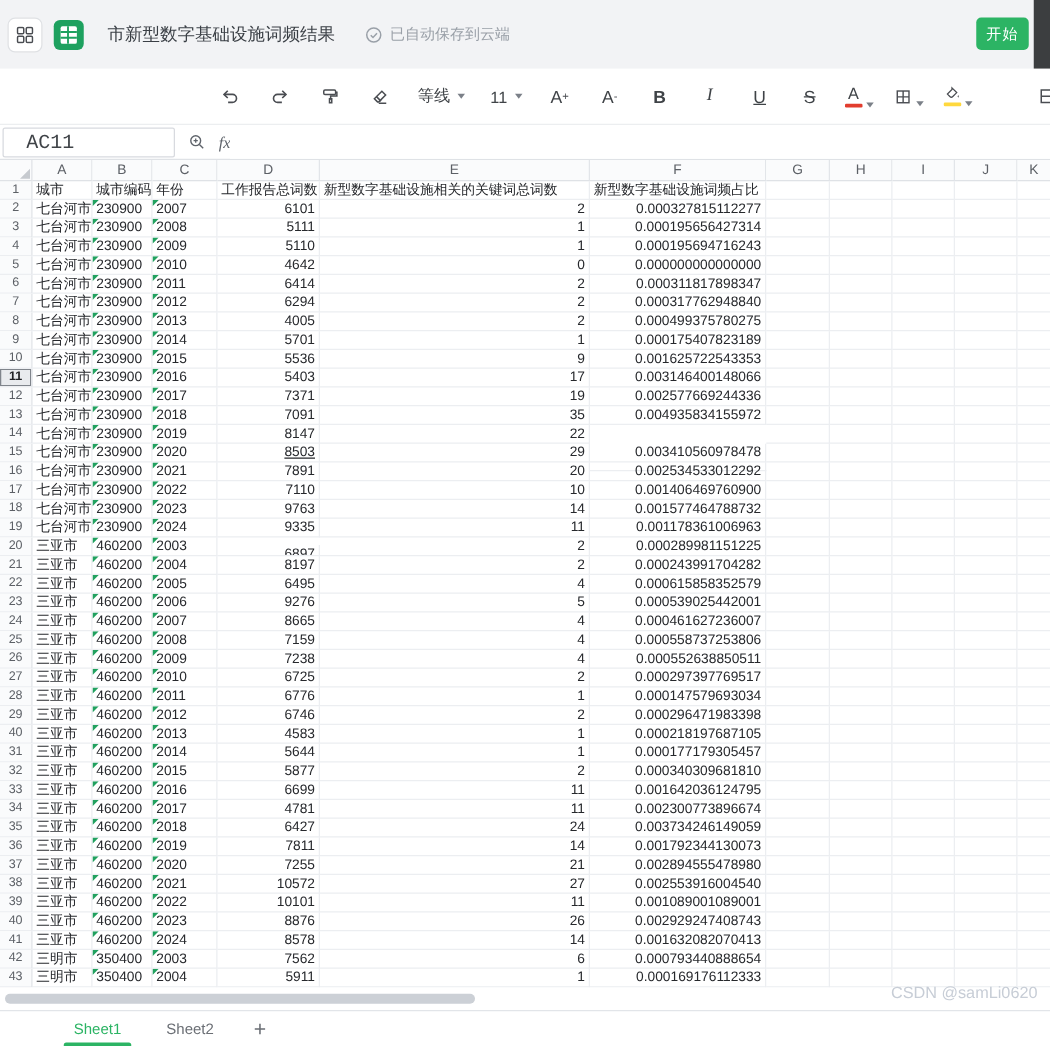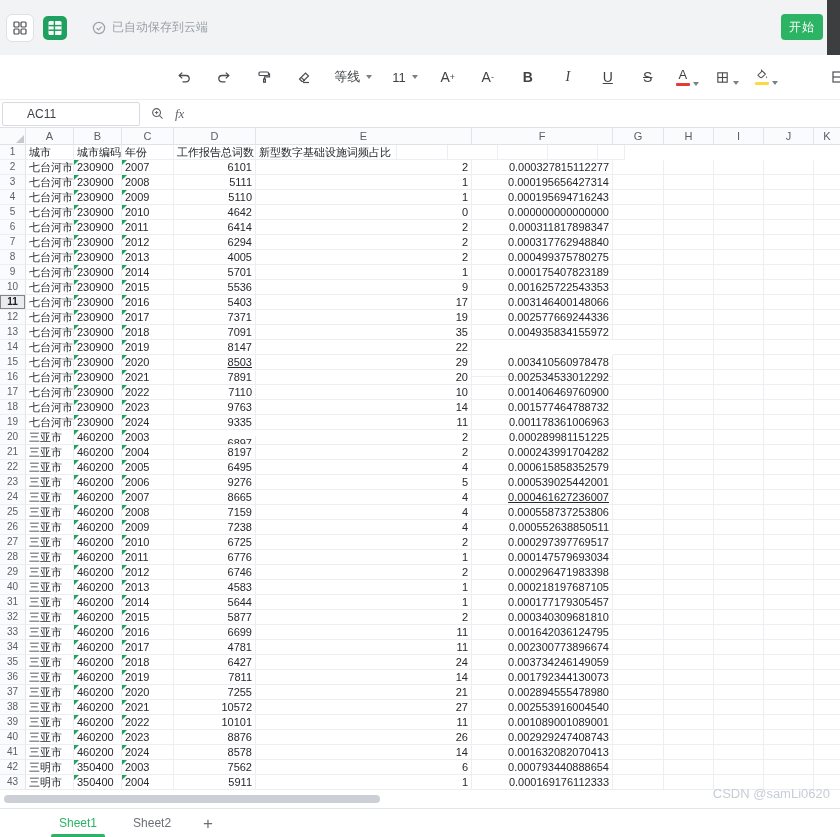--- a/index.html
+++ b/index.html
@@ -35,21 +35,21 @@
   .color-btn{display:flex;flex-direction:column;align-items:center;line-height:1;gap:2px;}
   .color-bar{width:14px;height:3px;border-radius:1px;}
   .font-color-bar{background:var(--font-color-bar);}
   .fill-color-bar{background:var(--fill-color-bar);}
   .with-caret{display:flex;align-items:flex-end;gap:3px;cursor:pointer;}
   .sup{font-size:9px;vertical-align:super;line-height:1;}
   .toolbar-overflow{position:absolute;right:-6px;top:14px;color:#4a4d52;}
 
   
   .formula-bar{height:28px;background:#fff;border-bottom:1px solid #dfe2e6;display:flex;align-items:center;}
-  .name-box{width:138px;height:24px;margin-left:2px;border:1px solid #d8dadf;border-radius:2px;font-size:12px;color:#3f4347;padding-left:24px;outline:none;background:#fff;font-family:Liberation Sans, sans-serif;}
+  .name-box{width:138px;height:24px;margin-left:2px;border:1px solid #d8dadf;border-radius:2px;font-size:16px;color:#3f4347;padding-left:18px;outline:none;background:#fff;font-family:Liberation Mono, monospace;}
   .fx-label{font-family:"Liberation Serif",serif;font-style:italic;font-size:13px;color:#5f646b;margin-left:10px;cursor:pointer;}
   .zoom-btn{margin-left:10px;color:#5f646b;display:flex;align-items:center;cursor:pointer;}
   .formula-input{flex:1;height:100%;border:none;outline:none;font-size:12px;padding:0 8px;font-family:"Liberation Sans",sans-serif;}
 
   
   .sheet{position:relative;background:#fff;}
   .colhead-row{display:flex;height:17px;}
   .corner{width:26px;flex:none;background:#fafbfc;border-right:1px solid #dfe2e6;border-bottom:1px solid #dfe2e6;position:relative;}
   .corner span{position:absolute;right:1px;bottom:1px;width:0;height:0;border-left:8px solid transparent;border-bottom:8px solid #c6cacf;}
   .colhead{flex:none;background:#fafbfc;border-right:1px solid #e2e5e9;border-bottom:1px solid #dfe2e6;font-size:11px;color:#5c6066;text-align:center;line-height:16px;}
@@ -87,20 +87,21 @@
   </div>
   <div class="sheets-icon">
     <svg width="26" height="26" viewBox="0 0 26 26">
       <rect x="1" y="1" width="24" height="24" rx="5" fill="#1ea15f"></rect>
       <rect x="6.5" y="6" width="13" height="14" rx="1.5" fill="#fff"></rect>
       <line x1="6.5" y1="10.6" x2="19.5" y2="10.6" stroke="#1ea15f" stroke-width="1.5"></line>
       <line x1="6.5" y1="15.2" x2="19.5" y2="15.2" stroke="#1ea15f" stroke-width="1.5"></line>
       <line x1="12.4" y1="6" x2="12.4" y2="20" stroke="#1ea15f" stroke-width="1.5"></line>
     </svg>
   </div>
+  <div class="doc-title">市新型数字基础设施词频结果</div>
   <div class="autosave">
     <svg width="14" height="14" viewBox="0 0 14 14">
       <circle cx="7" cy="7" r="5.6" fill="none" stroke="#9aa0a8" stroke-width="1.2"></circle>
       <path d="M4.6 7.2 L6.4 9 L9.6 5.6" fill="none" stroke="#9aa0a8" stroke-width="1.2"></path>
     </svg>
     <span>已自动保存到云端</span>
   </div>
   <button class="start-btn">开始</button>
 </div>
 <div class="dark-strip"></div>
@@ -224,20 +225,21 @@
       <div class="colhead" style="width: 50px;">J</div>
       <div class="colhead" style="width: 27px;">K</div>
     </div>
   <div>
       <div class="grid-row">
         <div class="rownum">1</div>
         <div class="cell" style="width: 48px;"><span>城市</span></div>
         <div class="cell" style="width: 48px;"><span>城市编码</span></div>
         <div class="cell" style="width: 52px;"><span>年份</span></div>
         <div class="cell" style="width: 82px;"><span>工作报告总词数</span></div>
+        <div class="cell" style="width: 216px;"><span>新型数字基础设施相关的关键词总词数</span></div>
         <div class="cell" style="width: 141px;"><span>新型数字基础设施词频占比</span></div>
         <div class="cell" style="width: 51px;"><span></span></div>
         <div class="cell" style="width: 50px;"><span></span></div>
         <div class="cell" style="width: 50px;"><span></span></div>
         <div class="cell" style="width: 50px;"><span></span></div>
         <div class="cell" style="width: 27px;"><span></span></div>
       </div>
       <div class="grid-row">
         <div class="rownum">2</div>
         <div class="cell" style="width: 48px;"><span>七台河市</span></div>
@@ -546,21 +548,21 @@
         <div class="cell" style="width: 50px;"><span></span></div>
         <div class="cell" style="width: 27px;"><span></span></div>
       </div>
       <div class="grid-row">
         <div class="rownum">24</div>
         <div class="cell" style="width: 48px;"><span>三亚市</span></div>
         <div class="cell" style="width: 48px;"><span class="tri"></span><span>460200</span></div>
         <div class="cell" style="width: 52px;"><span class="tri"></span><span>2007</span></div>
         <div class="cell num" style="width: 82px;"><span>8665</span></div>
         <div class="cell num" style="width: 216px;"><span>4</span></div>
-        <div class="cell num" style="width: 141px; text-decoration: underline;"><span>0.000461627236007</span></div>
+        <div class="cell num" style="width: 141px;"><span>0.000461627236007</span></div>
         <div class="cell" style="width: 51px;"><span></span></div>
         <div class="cell" style="width: 50px;"><span></span></div>
         <div class="cell" style="width: 50px;"><span></span></div>
         <div class="cell" style="width: 50px;"><span></span></div>
         <div class="cell" style="width: 27px;"><span></span></div>
       </div>
       <div class="grid-row">
         <div class="rownum">25</div>
         <div class="cell" style="width: 48px;"><span>三亚市</span></div>
         <div class="cell" style="width: 48px;"><span class="tri"></span><span>460200</span></div>

